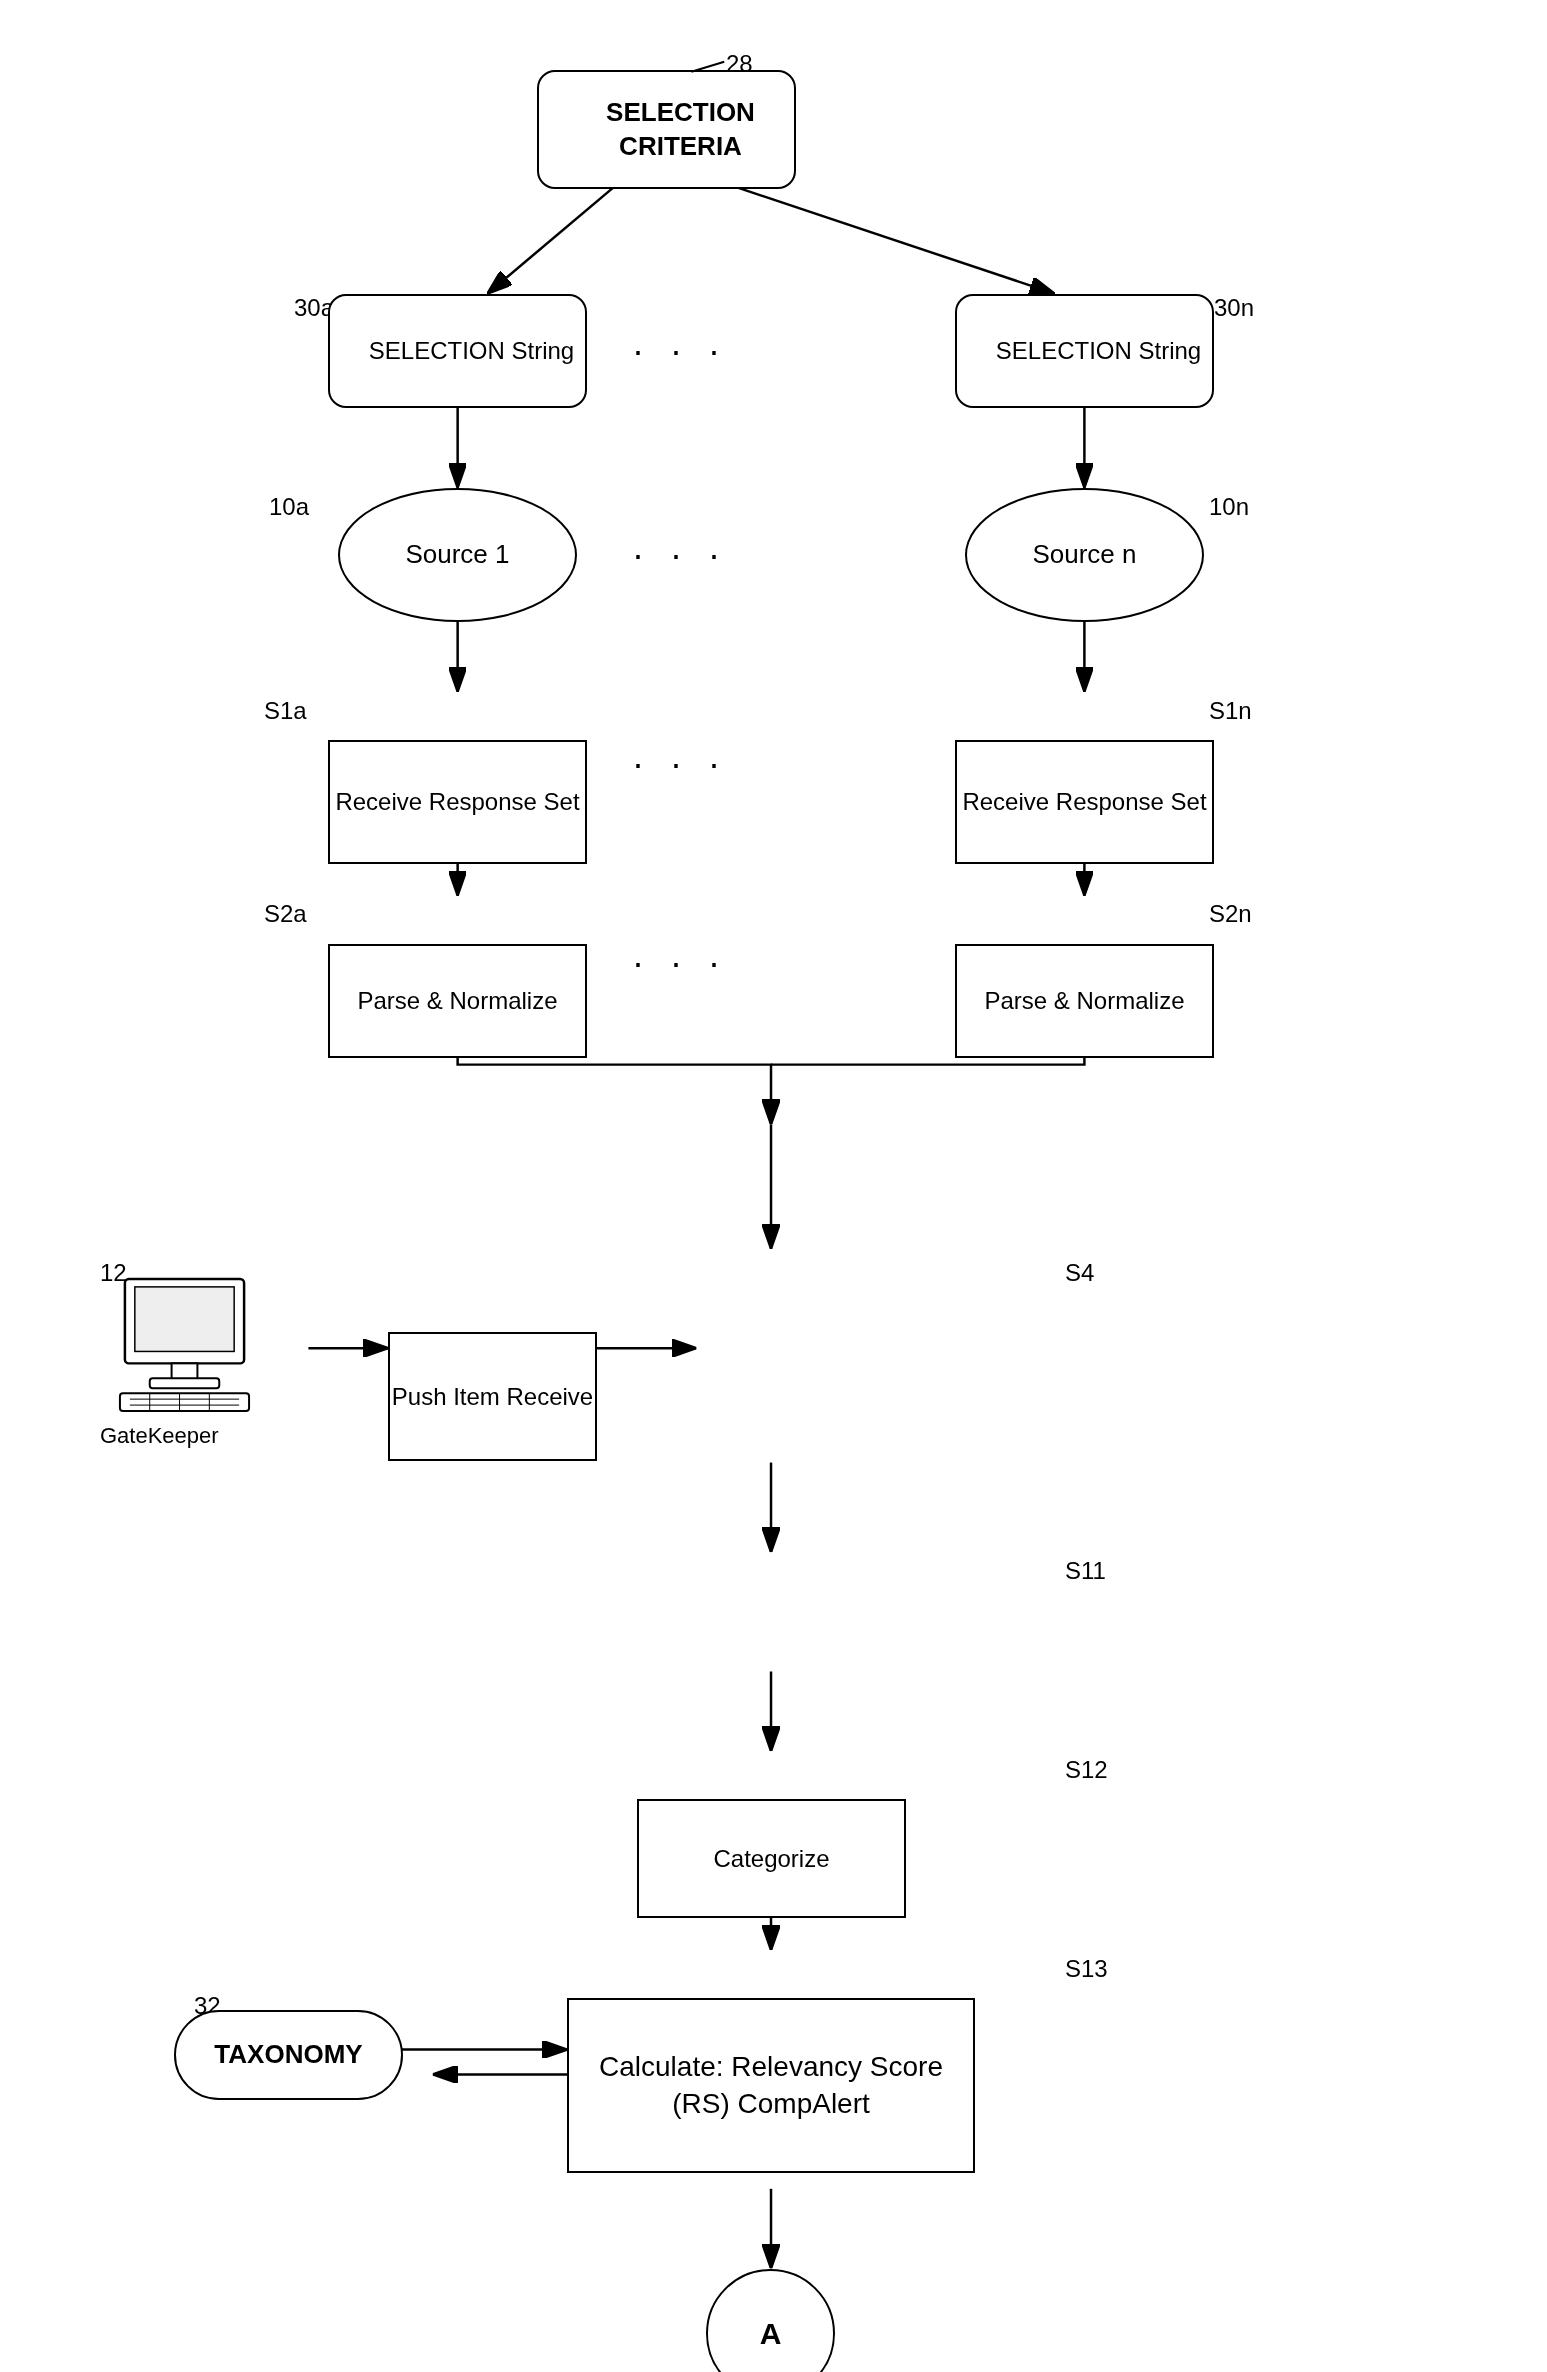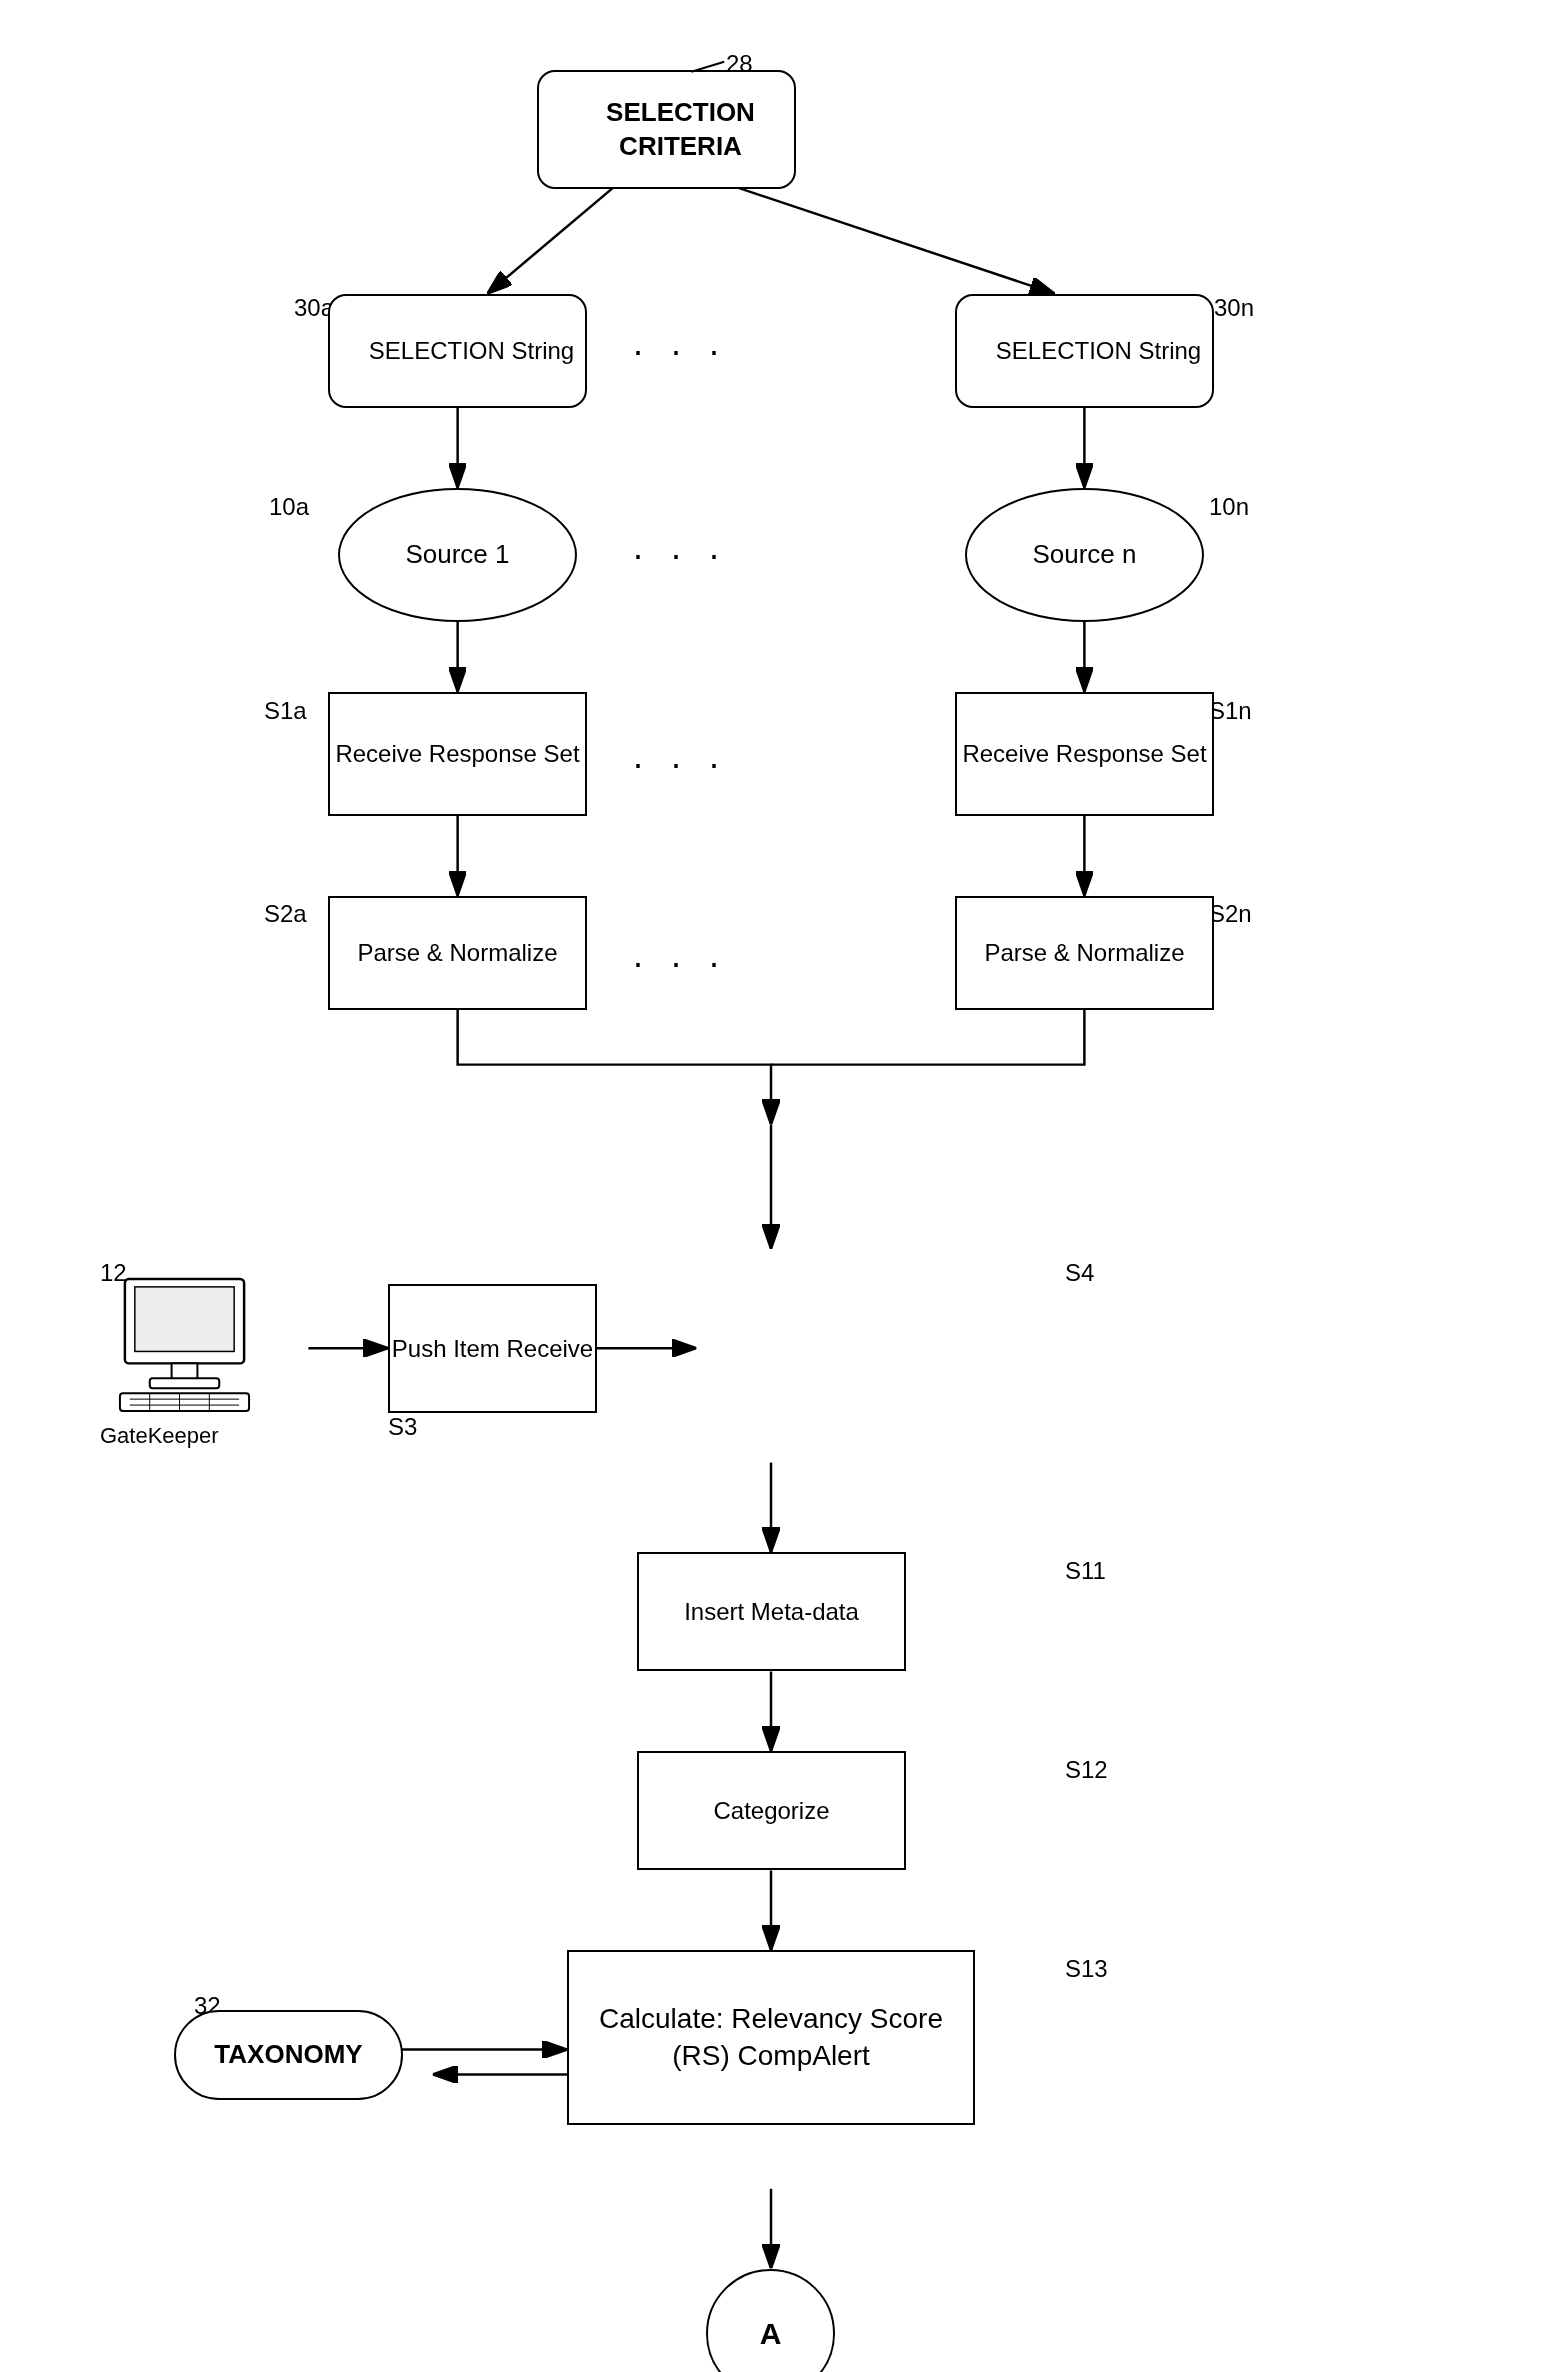--- a/index.html
+++ b/index.html
@@ -22,20 +22,21 @@
       display: flex;
       align-items: center;
       justify-content: center;
       text-align: center;
       font-size: 26px;
       line-height: 1.3;
     }
     .rect {
       border: 2.5px solid #000;
       background: #fff;
+      margin-top: 48px;
     }
     .rounded-rect {
       border: 2.5px solid #000;
       background: #fff;
       border-radius: 18px;
       padding-left: 28px;
     }
     .ellipse {
       border: 2.5px solid #000;
       background: #fff;
@@ -207,22 +208,20 @@
   <div class="label" style="left:388px; top:1413px;">S3</div>
 
   <div class="node rect" style="left:388px; top:1284px; width:209px; height:129px; font-size:24px;">Push Item
 Receive</div>
 
   <div class="label" style="left:1065px; top:1259px;">S4</div>
 
 
   <div class="label" style="left:1065px; top:1557px;">S11</div>
 
-  <div class="node rect" style="left:637px; top:1552px; width:269px; height:119px; font-size:24px;">Insert
-Meta-data</div>
 
   <div class="label" style="left:1065px; top:1756px;">S12</div>
 
   <div class="node rect" style="left:637px; top:1751px; width:269px; height:119px; font-size:24px;">Categorize</div>
 
   <div class="label" style="left:194px; top:1975px;margin-top:17px;">32</div>
 
   <div class="node stadium" style="left:174px; top:2010px; width:229px; height:90px; font-size:26px; font-weight:bold;">TAXONOMY</div>
 
   <div class="label" style="left:1065px; top:1955px;">S13</div>

